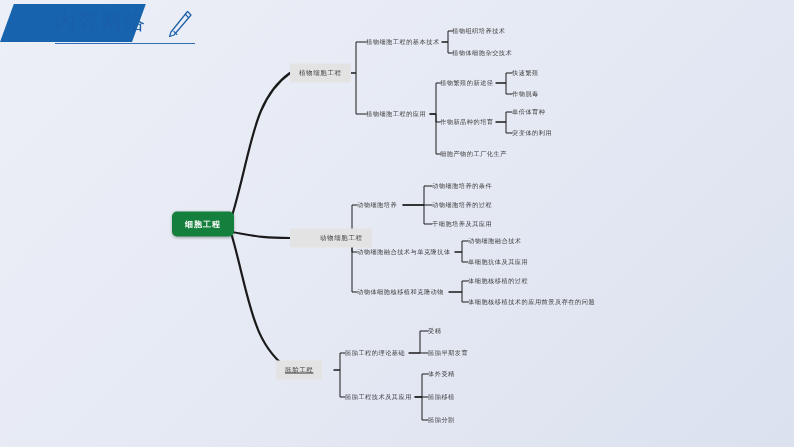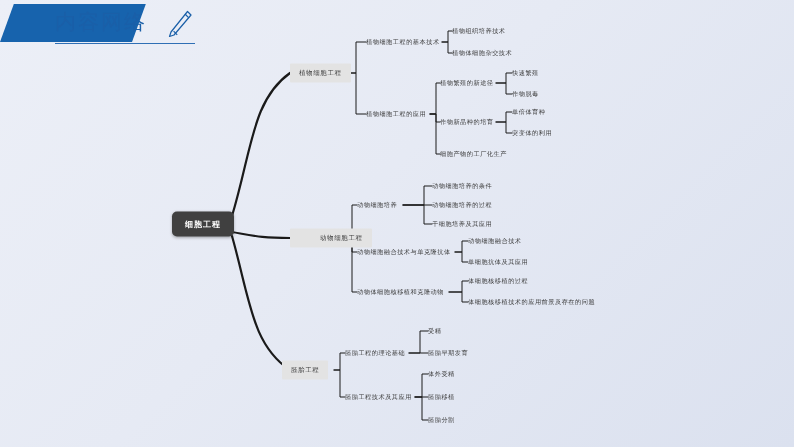--- a/index.html
+++ b/index.html
@@ -57,21 +57,21 @@
   .canvas { position: absolute; left:0; top:0; width:794px; height:447px; }
   svg.lines { position:absolute; left:0; top:0; width:794px; height:447px; pointer-events:none; }
 
   .node {
     position: absolute;
     white-space: nowrap;
     font-family: "DejaVu Sans", "Liberation Sans", sans-serif;
     transform: translateY(-50%);
   }
   .node.root {
-    background: #404040;
+    background: #15803d;
     color: #ffffff;
     border-radius: 5px;
     padding: 7px 13px;
     font-size: 8px;
     letter-spacing: 1px;
     box-shadow: 0 1px 3px rgba(0,0,0,0.28);
     font-weight: bold;
   }
   .node.lvl1 {
     background: #e3e3e3;
@@ -188,21 +188,21 @@
     <div class="node lvl3" style="left:432px; top:224px;">干细胞培养及其应用</div>
 
     <div class="node lvl2" style="left:357px; top:252px;">动物细胞融合技术与单克隆抗体</div>
     <div class="node lvl3" style="left:468px; top:241px;">动物细胞融合技术</div>
     <div class="node lvl3" style="left:468px; top:262px;">单细胞抗体及其应用</div>
 
     <div class="node lvl2" style="left:357px; top:292px;">动物体细胞核移植和克隆动物</div>
     <div class="node lvl3" style="left:468px; top:281px;">体细胞核移植的过程</div>
     <div class="node lvl3" style="left:468px; top:302px;">体细胞核移植技术的应用前景及存在的问题</div>
 
-    <div class="node lvl1" style="left:282px; top:370px;">胚胎工程</div>
+    <div class="node lvl1" style="left:276px; top:370px;text-decoration:underline;">胚胎工程</div>
 
     <div class="node lvl2" style="left:345px; top:353px;">胚胎工程的理论基础</div>
     <div class="node lvl3" style="left:428px; top:331px;">受精</div>
     <div class="node lvl3" style="left:428px; top:353px;">胚胎早期发育</div>
 
     <div class="node lvl2" style="left:345px; top:397px;">胚胎工程技术及其应用</div>
     <div class="node lvl3" style="left:428px; top:374px;">体外受精</div>
     <div class="node lvl3" style="left:428px; top:397px;">胚胎移植</div>
     <div class="node lvl3" style="left:428px; top:420px;">胚胎分割</div>
   </div>

